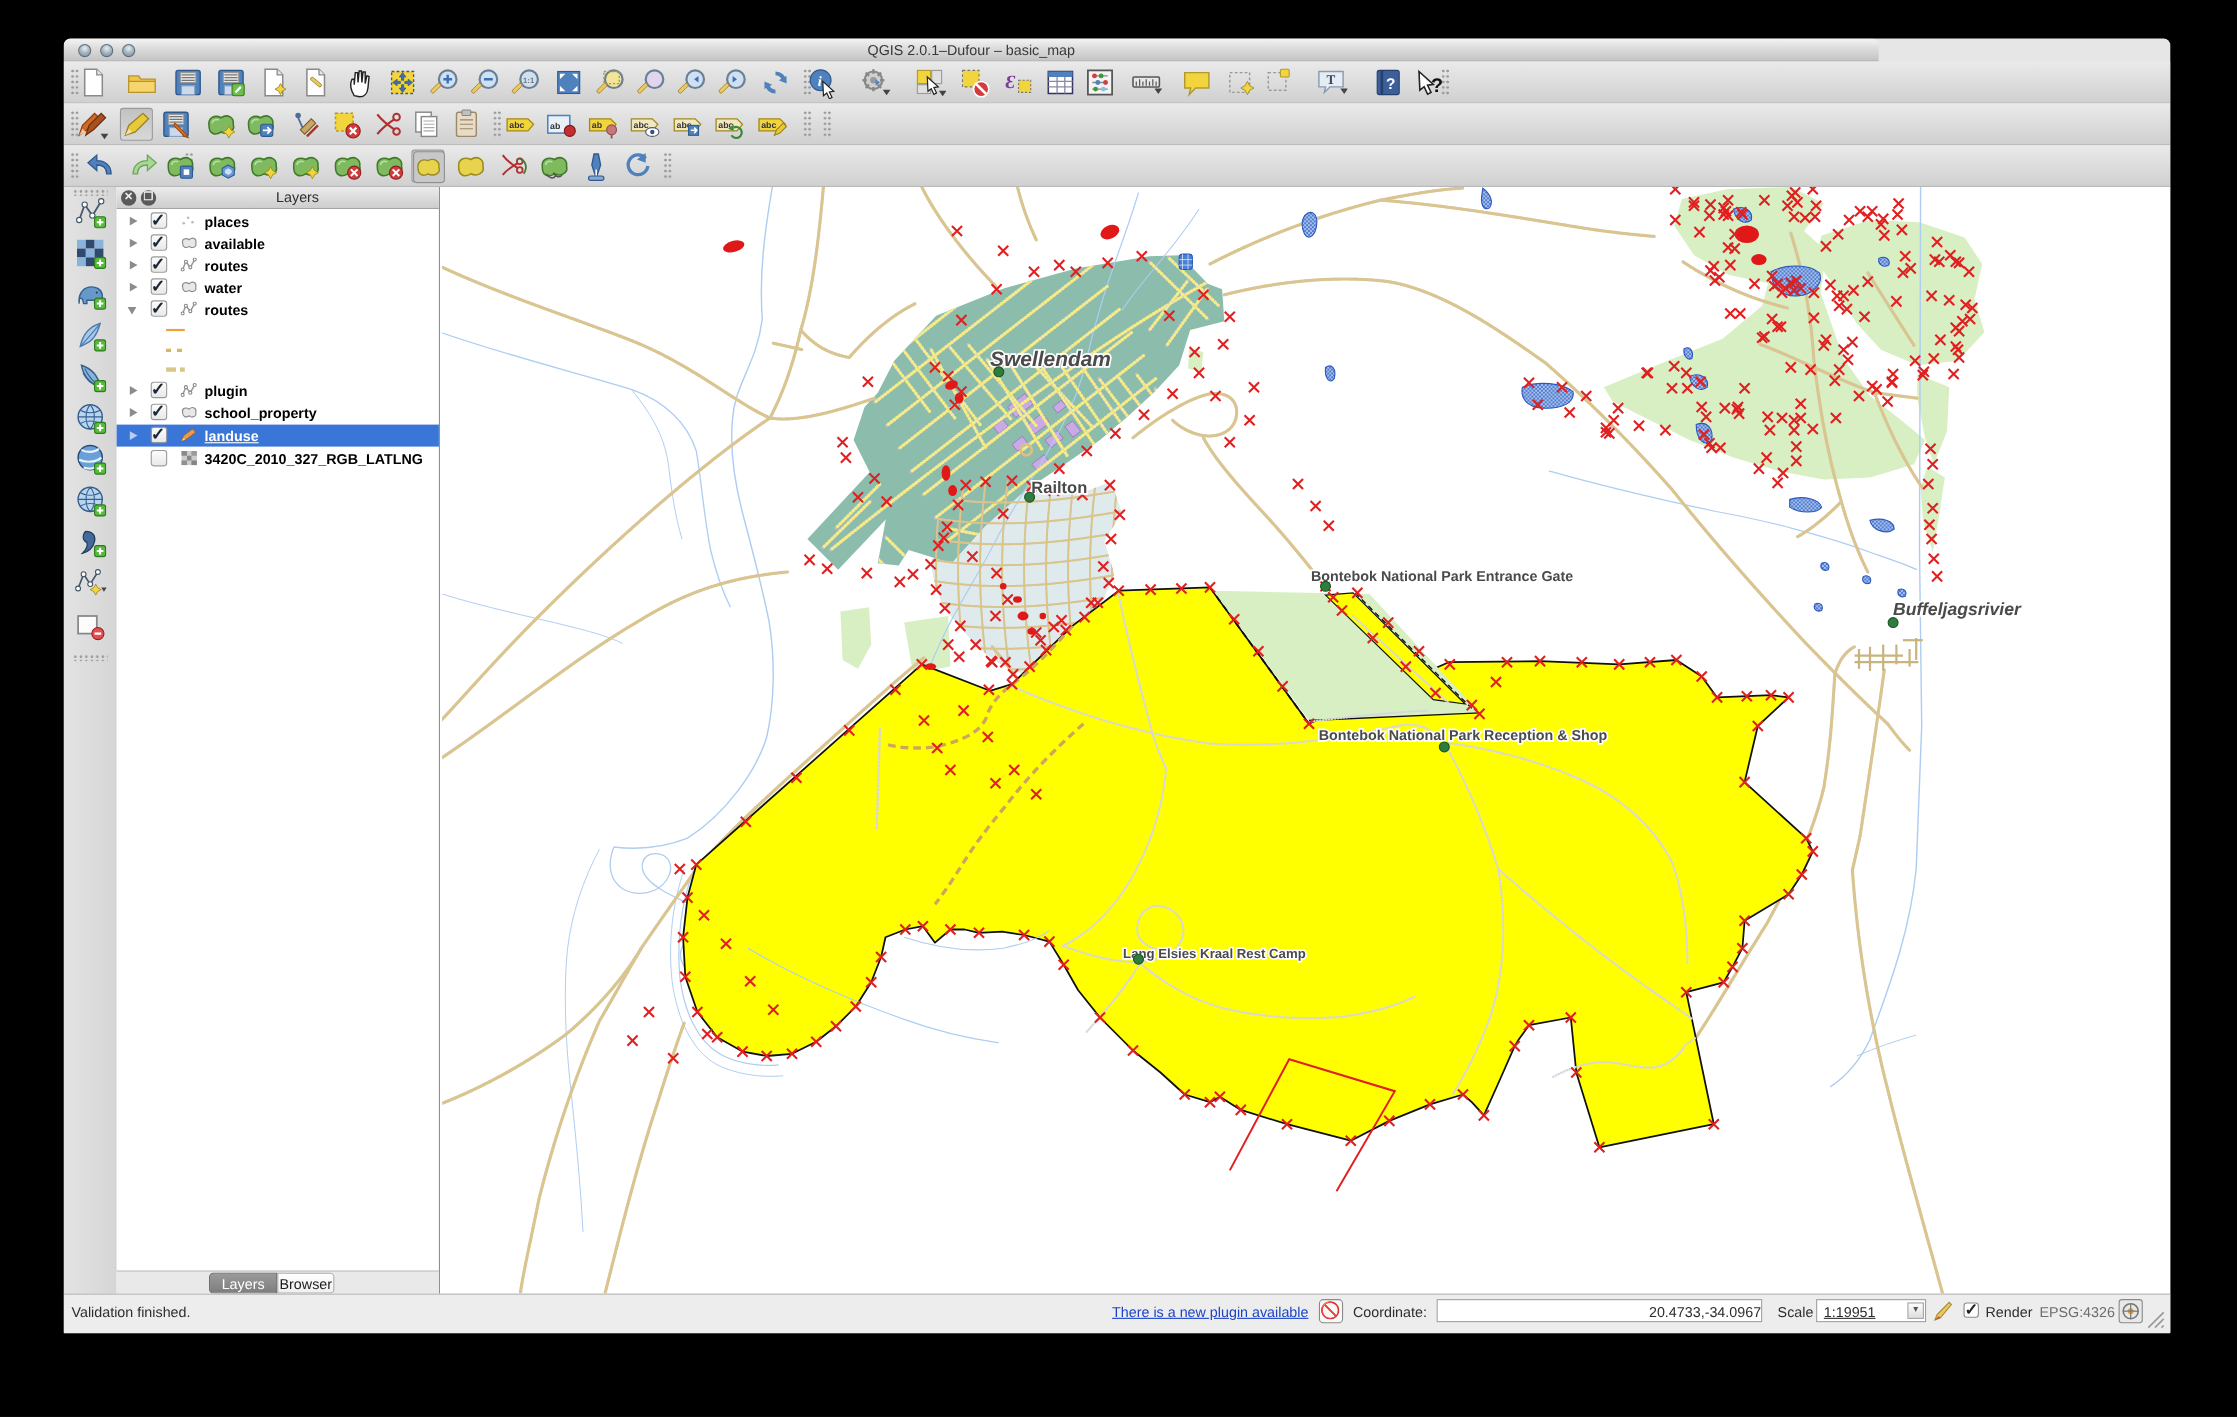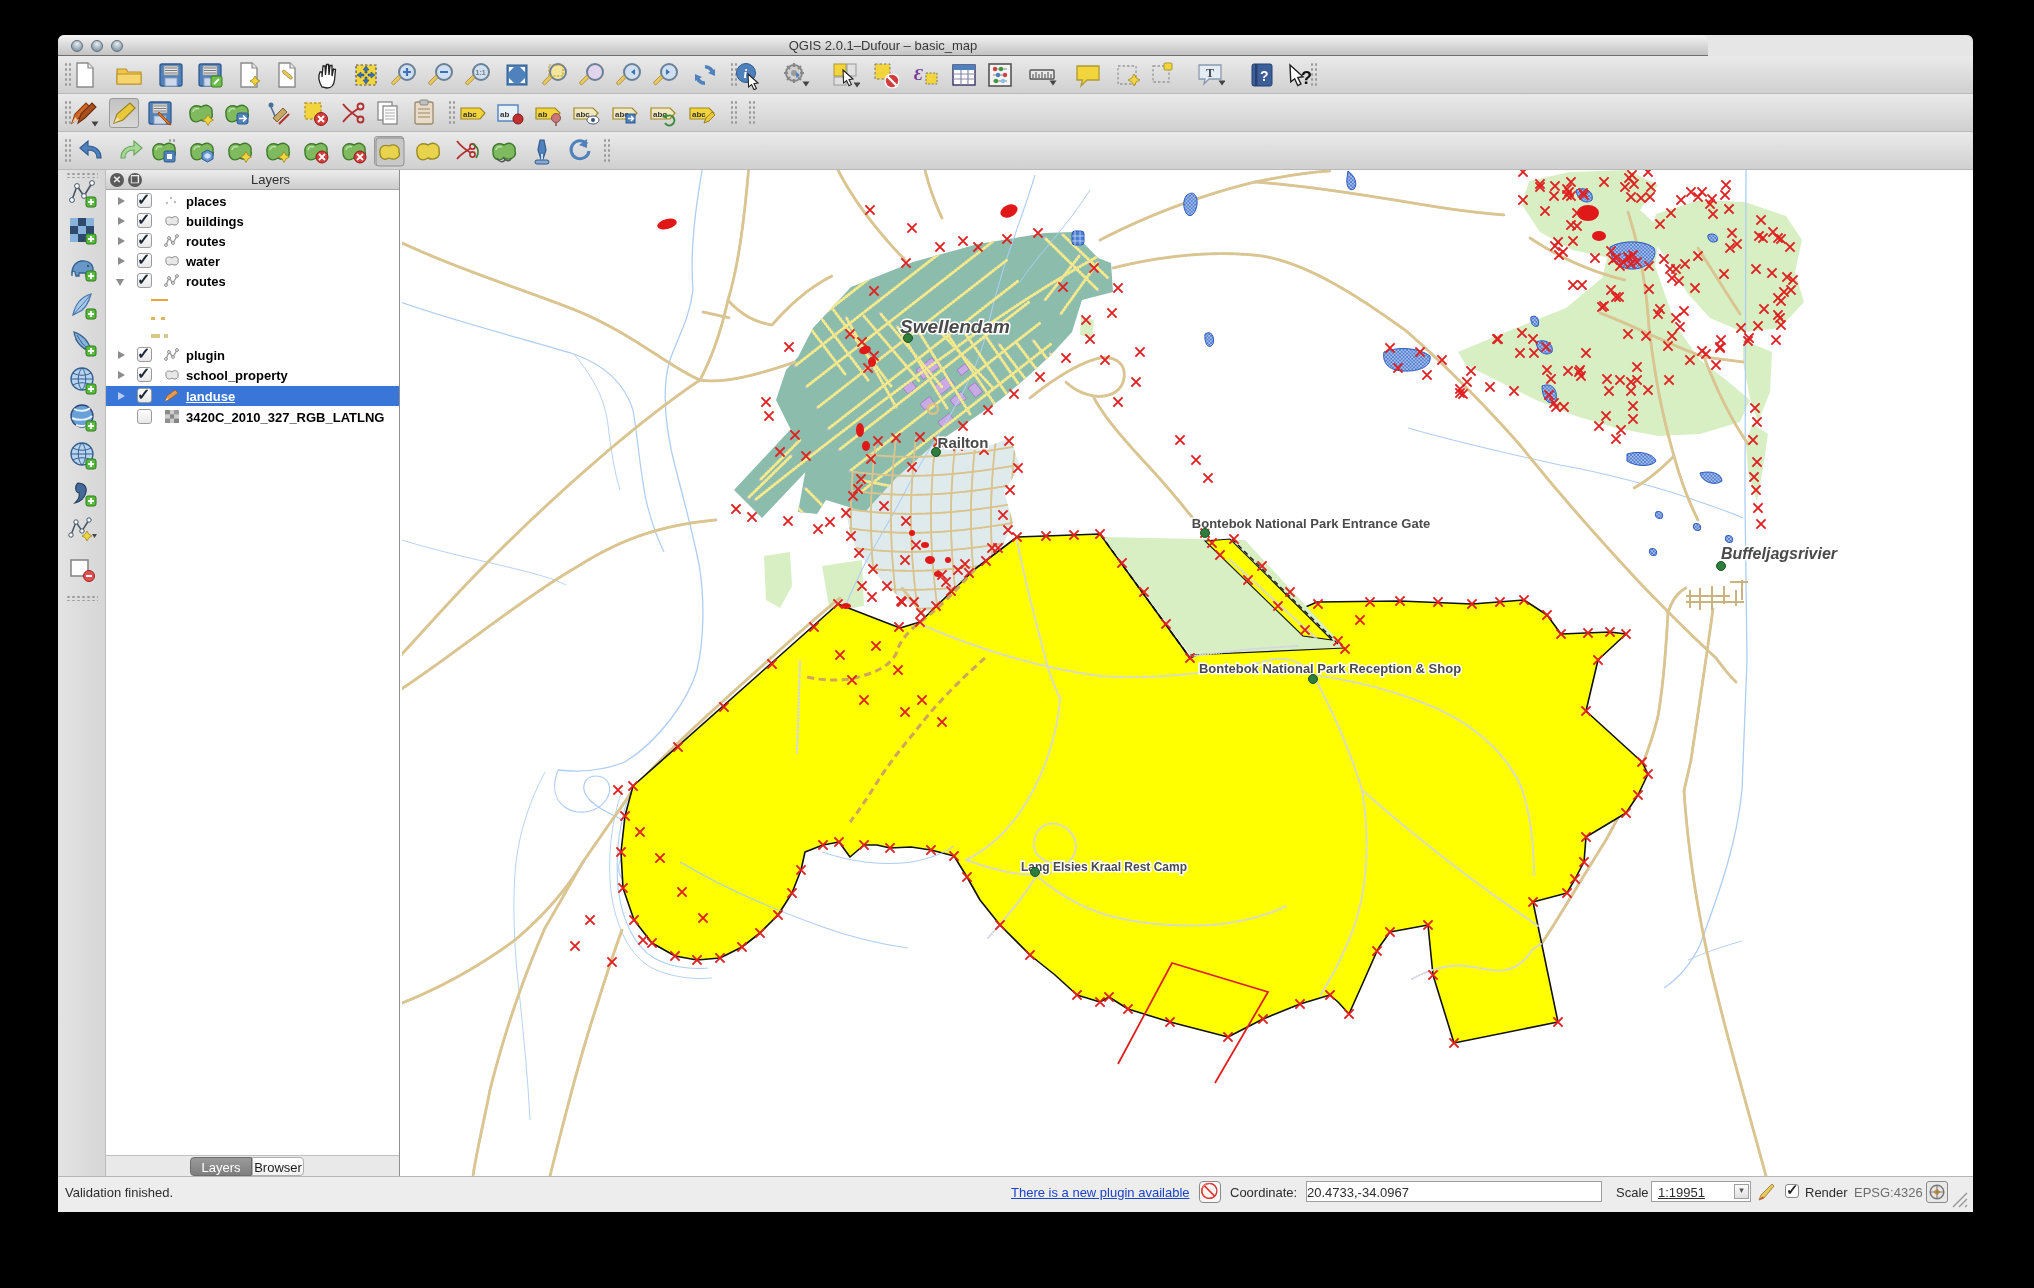--- a/index.html
+++ b/index.html
@@ -1166,21 +1166,21 @@
         <div class="ltext">places</div>
         </div>
       <div class="lrow" style="top:41px">
           <div class="tri"></div>
           <div class="cb">
             <div class="chk">✓</div>
           </div>
         <svg class="lico" viewBox="0 0 16 13">
             <path d="M2 7 C1 3 5 2 8 4 C11 1 15 3 14 7 C15 11 10 12 8 10 C5 12 2 11 2 7 Z" fill="#e8e8e8" stroke="#8a8a8a"></path>
           </svg>
-        <div class="ltext">buildings</div>
+        <div class="ltext">available</div>
         </div>
       <div class="lrow" style="top:61px">
           <div class="tri"></div>
           <div class="cb">
             <div class="chk">✓</div>
           </div>
         <svg class="lico" viewBox="0 0 16 13">
             <path d="M2 11 L5 4 L9 9 L13 2" fill="none" stroke="#9a9a9a" stroke-width="1.4"></path>
             <circle cx="2" cy="11" r="1.4" fill="#fff" stroke="#888"></circle>
             <circle cx="5" cy="4" r="1.4" fill="#fff" stroke="#888"></circle>
@@ -1267,21 +1267,21 @@
         <div class="tab" style="left:84px;width:62px;background:linear-gradient(#9a9a9a,#7e7e7e);color:#fff;border:1px solid #6e6e6e;border-radius:4px 0 0 4px;">Layers</div>
         <div class="tab" style="left:146px;width:52px;background:linear-gradient(#fff,#f0f0f0);color:#1c1c1c;border:1px solid #b0b0b0;border-radius:0 4px 4px 0;">Browser</div>
       </div>
     </div>
   </div>
   <div id="statusbar">
     <div style="position:absolute;left:7px;top:8px;">Validation finished.</div>
     <div style="position:absolute;left:953px;top:8px;color:#1a43c8;text-decoration:underline;">There is a new plugin available</div>
     <div style="position:absolute;left:1141px;top:4px;width:22px;height:22px;border:1px solid #8a8a8a;border-radius:4px;background:#f8f8f8;font-size:15px;text-align:center;">🚫</div>
     <div style="position:absolute;left:1172px;top:8px;">Coordinate:</div>
-    <div style="position:absolute;left:1248px;top:4px;width:296px;height:21px;border:1px solid #9f9f9f;background:#fff;text-align:left;padding-top:3px;font-size:13px;">20.4733,-34.0967</div>
+    <div style="position:absolute;left:1248px;top:4px;width:296px;height:21px;border:1px solid #9f9f9f;background:#fff;text-align:right;padding-top:3px;font-size:13px;">20.4733,-34.0967</div>
     <div style="position:absolute;left:1558px;top:8px;">Scale</div>
     <div style="position:absolute;left:1593px;top:4px;width:100px;height:21px;border:1px solid #9f9f9f;background:#fff;font-size:13px;padding:3px 0 0 6px;text-decoration:underline;">1:19951</div>
     <div style="position:absolute;left:1676px;top:7px;width:15px;height:15px;border:1px solid #9f9f9f;background:linear-gradient(#fdfdfd,#dedede);font-size:9px;text-align:center;color:#555;">▾</div>
     <div style="position:absolute;left:1698px;top:4px;width:22px;height:22px;"><svg viewBox="0 0 22 22" width="22" height="22">
           <path d="M3 19 L8 17 L18 5 L16 3 L5 14 Z" fill="#e8c95c" stroke="#a8883c"></path>
           <path d="M3 19 L8 17 L6.5 15.5 Z" fill="#d04040"></path>
         </svg></div>
     <div style="position:absolute;left:1727px;top:7px;width:14px;height:14px;border:1px solid #8a8a8a;border-radius:3px;background:#fff;">
         <span style="position:absolute;left:0px;top:-4px;font-size:15px;font-weight:bold;color:#222;">✓</span>
       </div>

